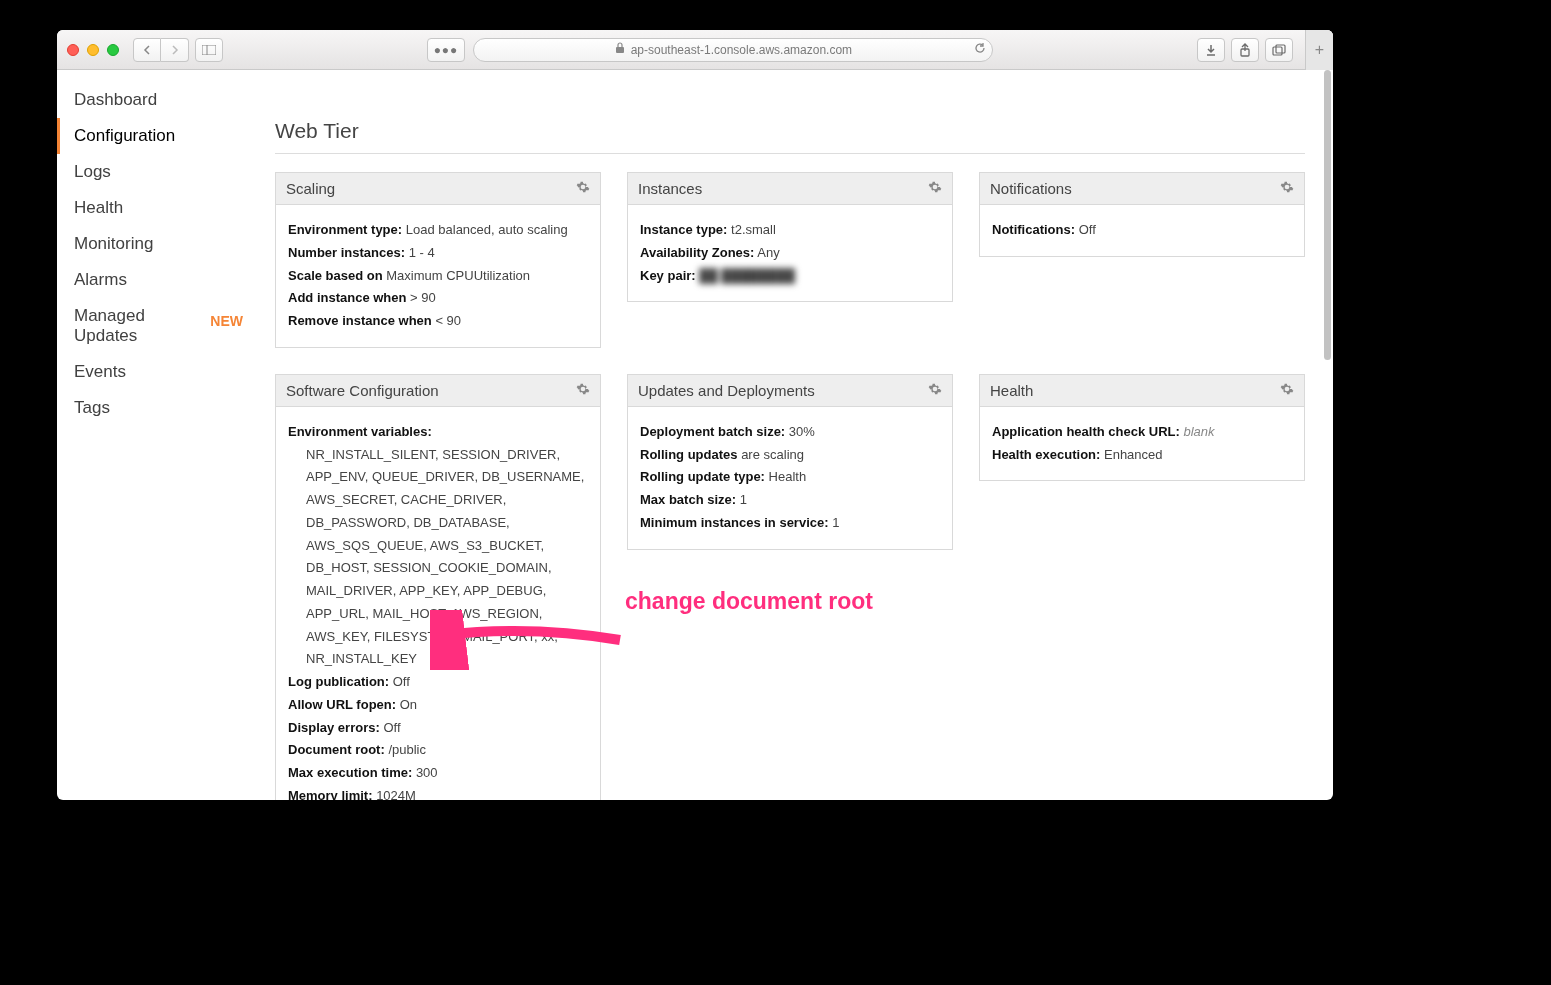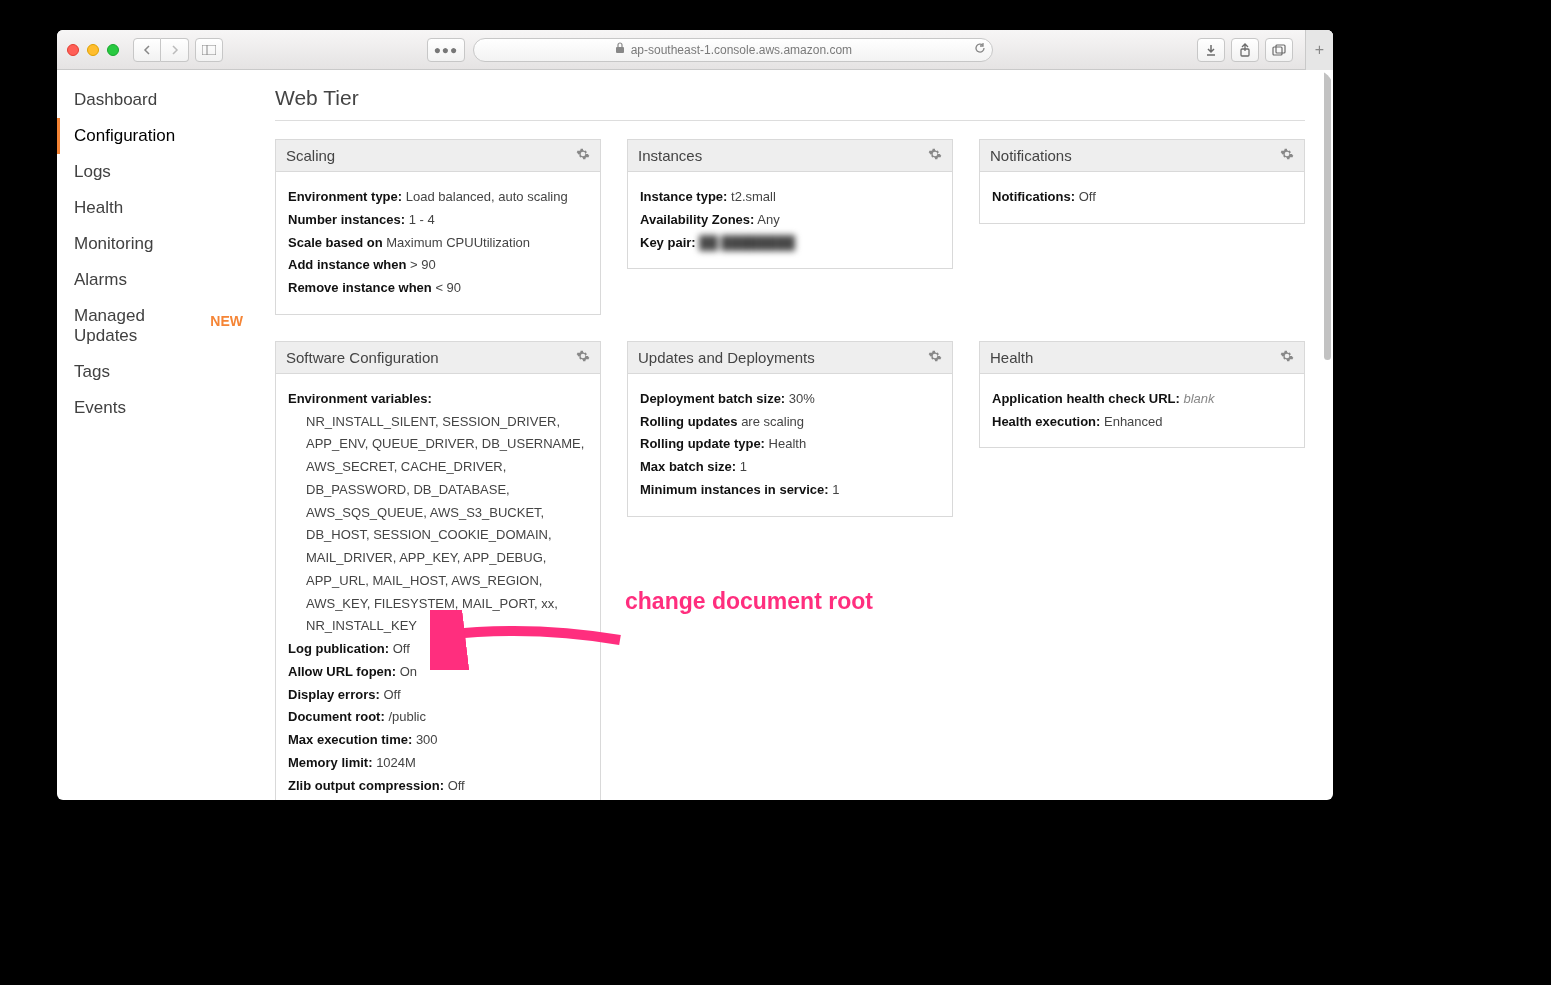--- a/index.html
+++ b/index.html
@@ -85,21 +85,20 @@
     display:flex;align-items:center;justify-content:center;color:#888;font-size:16px;
     margin-left:6px;margin-right:-10px;
   }
 
   
   .content{
     flex:1;
     display:flex;
     overflow:hidden;
     position:relative;
-    border-radius:18px;
   }
   .scroll-track{
     position:absolute;right:2px;top:0;bottom:0;width:8px;
   }
   .scroll-thumb{
     position:absolute;right:0;top:0;width:7px;height:290px;
     background:#c2c2c2;border-radius:4px;
   }
 
   .sidebar{
@@ -120,20 +119,21 @@
     color:#000;
   }
   .badge-new{
     color:#f58536;font-size:14px;font-weight:600;position:relative;top:-5px;
   }
 
   .main{
     flex:1;
     padding:10px 28px 20px 18px;
     overflow:hidden;
+    margin-top:33px;
   }
   .page-title{
     font-size:21px;
     font-weight:400;
     color:#444;
     padding:6px 0 10px;
     border-bottom:1px solid #ddd;
     margin-bottom:18px;
   }
   .card-grid{
@@ -281,24 +281,24 @@
           <span>Monitoring</span>
         </div>
       <div class="nav-item">
           <span>Alarms</span>
         </div>
       <div class="nav-item">
           <span>Managed Updates</span>
           <span class="badge-new">NEW</span>
         </div>
       <div class="nav-item">
+          <span>Events</span>
+        </div>
+      <div class="nav-item">
           <span>Tags</span>
-        </div>
-      <div class="nav-item">
-          <span>Events</span>
         </div>
     </div>
 
     <div class="main">
       <div class="page-title">Web Tier</div>
 
       <div class="card-grid">
 
         <div class="card">
           <div class="card-hd">

